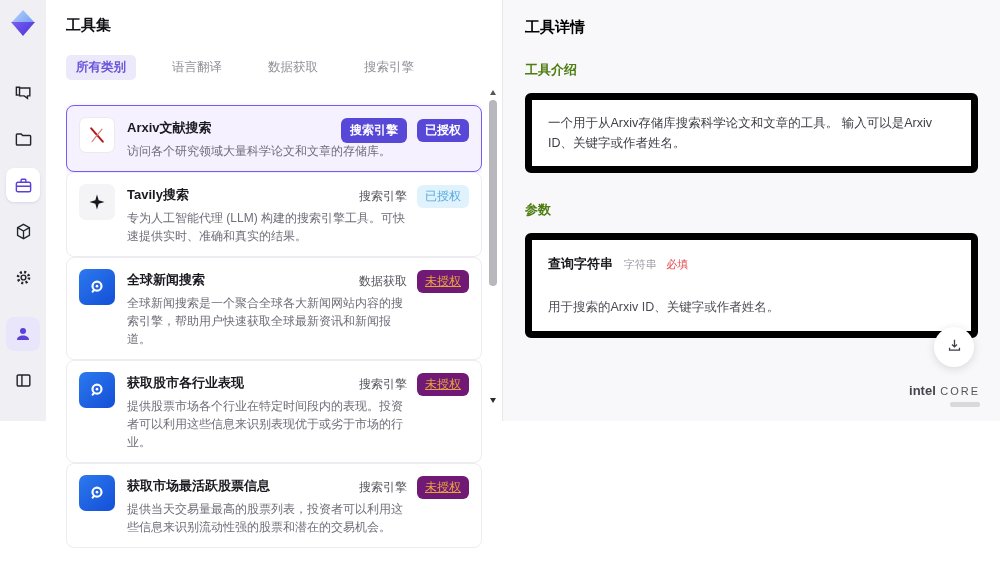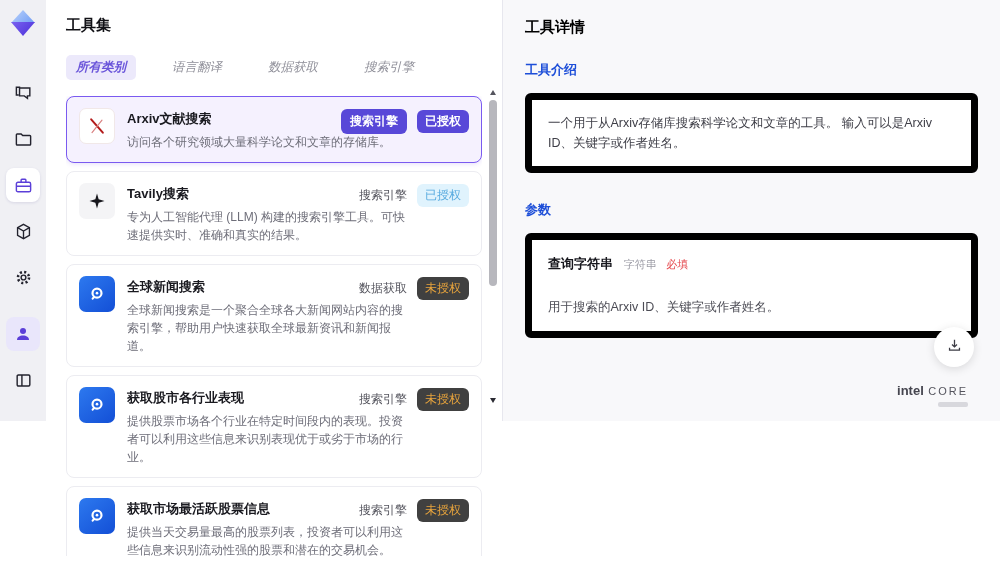--- a/index.html
+++ b/index.html
@@ -20,72 +20,72 @@
   .nav-item svg { display:block; }
   .nav-item.active { background:#ffffff; color:#5b3fd8; box-shadow:0 1px 3px rgba(40,30,120,.12); }
   .nav-item.tint { background:#e9e6fb; color:#5b3fd8; }
   .spacer { margin-top:auto; }
 
   
   .list-panel { width:457px; flex:none; background:#fff; border-right:1px solid #e7e7ee;
                 position:relative; padding:16px 0 0 20px; }
   .list-title { font-size:15px; font-weight:bold; color:#111116; margin-bottom:20px; }
   .tabs { display:flex; align-items:center; gap:26px; margin-bottom:16px; }
-  .tab { font-size:12.5px; color:#8f8f99; cursor:pointer; padding:4px 10px; border-radius:5px;font-style:italic; }
+  .tab { font-size:12.5px; color:#8f8f99; cursor:pointer; padding:4px 10px; border-radius:5px; }
   .tab.active { background:#ece9fb; color:#6a55da; font-weight:bold; }
-  .tool-list { display:flex; flex-direction:column; gap:8px; width:416px;
-               height:460px; overflow:hidden; }
+  .tool-list { display:flex; flex-direction:column; width:416px;
+               height:460px; overflow:hidden;justify-content:center; }
   .tool-card { position:relative; display:flex; gap:12px; padding:11px 12px;
                background:#fff; border:1px solid #ececf1; border-radius:8px; cursor:pointer; }
   .tool-card.selected { border:1.5px solid #7a5af0; background:#f5f1fe;
                box-shadow:0 1px 5px rgba(110,80,230,.18); }
   .tool-icon { width:36px; height:36px; border-radius:7px; flex:none;
                display:flex; align-items:center; justify-content:center; }
   .icon-arxiv { background:#ffffff; border:1px solid #f1e8e8; }
   .icon-sparkle { background:#f4f4f6; }
   .icon-blue-search { background:linear-gradient(140deg,#2d79ef,#134fd6); }
   .tool-name { font-size:13px; font-weight:bold; color:#19191f; margin-bottom:5px; padding-top:2px; }
   .tool-desc { font-size:12px; color:#6e6e79; line-height:1.5; max-width:278px; }
   .tool-tags { position:absolute; top:12px; right:12px; display:flex; gap:10px; align-items:center; }
   .tag-category { font-size:12px; color:#55555e; }
   .badge-auth { font-size:12px; padding:3px 8px; border-radius:6px; white-space:nowrap; }
   .badge-auth.granted { background:#e0f3fd; color:#57aadf; }
-  .badge-auth.denied { background:#404040; color:#e8a43c; }
+  .badge-auth.denied { background:#701a75; color:#e8a43c;text-decoration:underline; }
   .tool-card.selected .tag-category { background:#5848d8; color:#fff; padding:4px 9px;
                border-radius:6px; font-weight:bold; }
   .tool-card.selected .badge-auth { background:#5848d8; color:#fff; font-weight:bold; }
 
   
   .scrollbar { position:absolute; right:5px; top:88px; bottom:16px; width:8px; }
   .scroll-arrow-up { position:absolute; top:2px; left:1px; width:0; height:0;
       border-left:3px solid transparent; border-right:3px solid transparent; border-bottom:5px solid #55555e; }
   .scroll-arrow-down { position:absolute; bottom:2px; left:1px; width:0; height:0;
       border-left:3px solid transparent; border-right:3px solid transparent; border-top:5px solid #2b2b33; }
   .scroll-thumb { position:absolute; top:12px; left:0; width:8px; height:186px;
       background:#b7b7bd; border-radius:4px; }
 
   
   .detail-panel { flex:1; background:#f8f8fa; padding:18px 22px; position:relative; }
   .detail-title { font-size:15px; font-weight:bold; color:#000000; margin-bottom:24px; }
-  .section-heading { font-size:13px; font-weight:bold; color:#1d4ed8; margin-bottom:14px; }
+  .section-heading { font-size:13px; font-weight:bold; color:#4d7c0f; margin-bottom:14px; }
   .detail-card { background:#fff; border:7px solid #000000; border-radius:6px;
                  padding:13px 16px; font-size:12.5px; color:#3e3e47; line-height:1.6; }
   .params-heading { margin-top:28px; }
   .param-card { padding:14px 16px; }
   .param-head { font-size:13px; color:#17171d; }
   .param-name { font-weight:bold; }
   .param-type { font-size:11px; color:#9a9aa4; margin-left:7px; }
   .param-required { font-size:11px; color:#e5484d; margin-left:6px; }
   .param-desc { margin-top:22px; font-size:12.5px; color:#4c4c55; }
 
   
   .download-fab { position:absolute; right:26px; bottom:54px; width:40px; height:40px;
       border-radius:50%; background:#fff; box-shadow:0 2px 10px rgba(0,0,0,.13);
       display:flex; align-items:center; justify-content:center; cursor:pointer; color:#3c3c45; }
-  .brand { position:absolute; right:32px; bottom:14px; text-align:right; color:#45454e; }
+  .brand { position:absolute; right:20px; bottom:14px; text-align:right; color:#45454e; }
   .brand .intel { font-size:13px; font-weight:bold; letter-spacing:0; }
   .brand .core { font-size:11px; letter-spacing:2px; color:#55555e; }
   .brand .brand-bar { width:30px; height:5px; background:#d8d8dd; border-radius:2px;
       margin:3px 0 0 auto; }
 </style>
 </head>
 <body>
 
 <div class="app">
 

